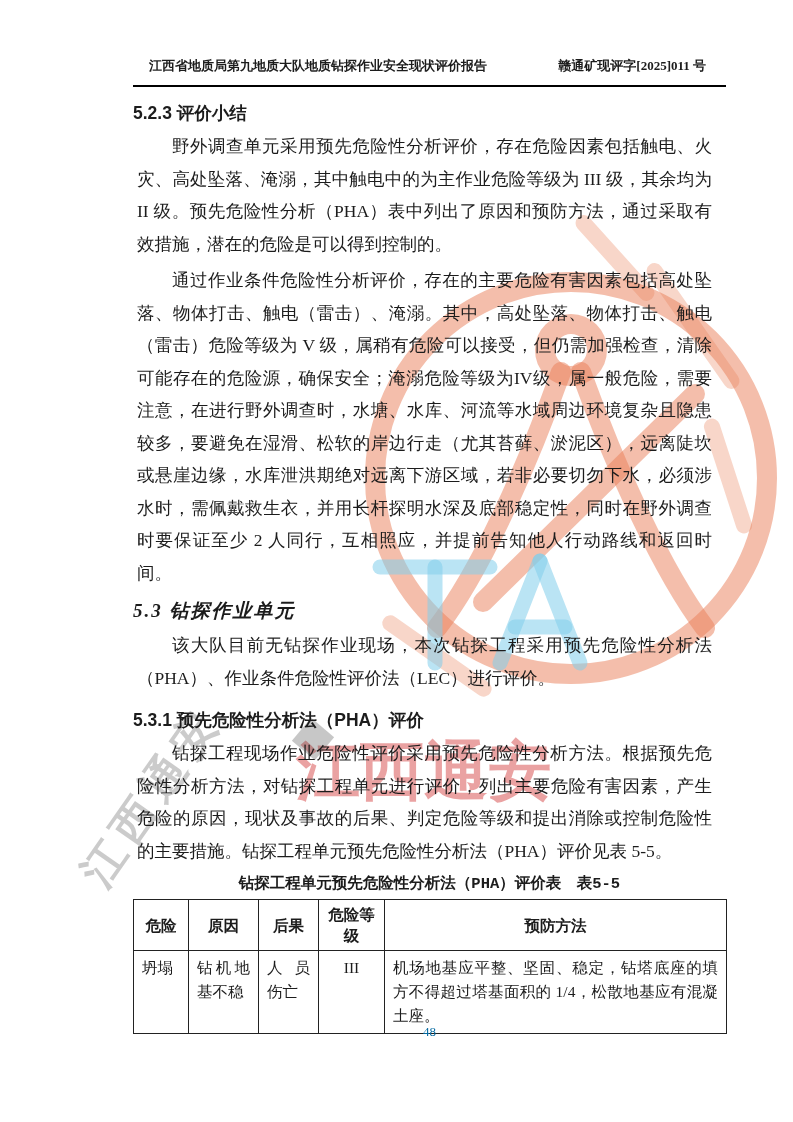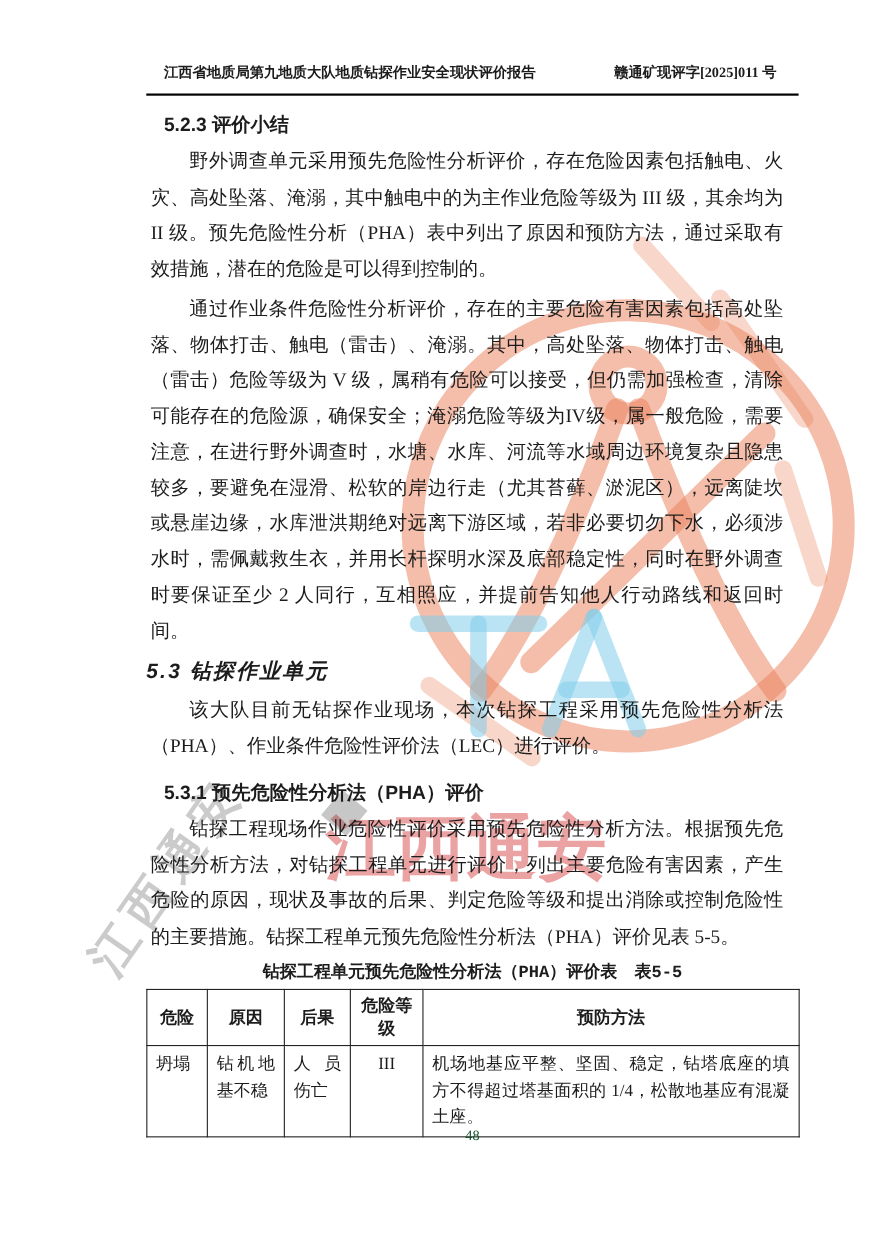--- a/index.html
+++ b/index.html
@@ -50,24 +50,24 @@
   .doc-header{
     display:flex;justify-content:space-between;align-items:flex-end;
     font-weight:bold;font-size:13px;line-height:20px;
     padding:0 20px 9px 16px;
     border-bottom:2px solid #000;
     box-sizing:border-box;width:100%;
   }
   .h-black{
     font-family:"Liberation Sans","DejaVu Sans",sans-serif;
     font-weight:bold;font-size:17.5px;line-height:26px;
-    margin:13px 0 3px 16px;
+    margin:13px 0 3px 0;
   }
   .h-kai{
-    font-family:Liberation Sans, sans-serif;
+    font-family:Liberation Serif, serif;
     font-weight:bold;font-style:italic;
     font-size:19px;line-height:28px;letter-spacing:2px;
     margin:8px 0 2px 0;
   }
   p.body{
     margin:4px;padding:0;width:575px;
     font-size:17.5px;line-height:32.5px;
     text-align:justify;text-indent:2em;
   }
   .tbl-title{
@@ -91,21 +91,21 @@
     vertical-align:top;padding:5px 8px;line-height:24px;
   }
   td.c-hazard{text-align:left;}
   td.c-cause{text-align:justify;padding:5px 12px;}
   td.c-result{text-align:justify;margin-left:32px;}
   td.c-grade{text-align:center;}
   td.c-prevent{text-align:justify;}
   .col1{width:55px;}.col2{width:70px;}.col3{width:60px;}.col4{width:66px;}.col5{width:342px;}
   .page-num{
     position:absolute;left:133px;top:1024px;width:593px;z-index:2;
-    text-align:center;font-size:13px;color:#14532d;
+    text-align:center;font-size:13px;color:#0369a1;
   }
 </style>
 </head>
 <body>
 
 <div class="page">
 
   <div class="wm-layer">
     <div class="wm-ring"></div>
     <svg class="wm-monogram" width="412" height="412" viewBox="0 0 412 412">

